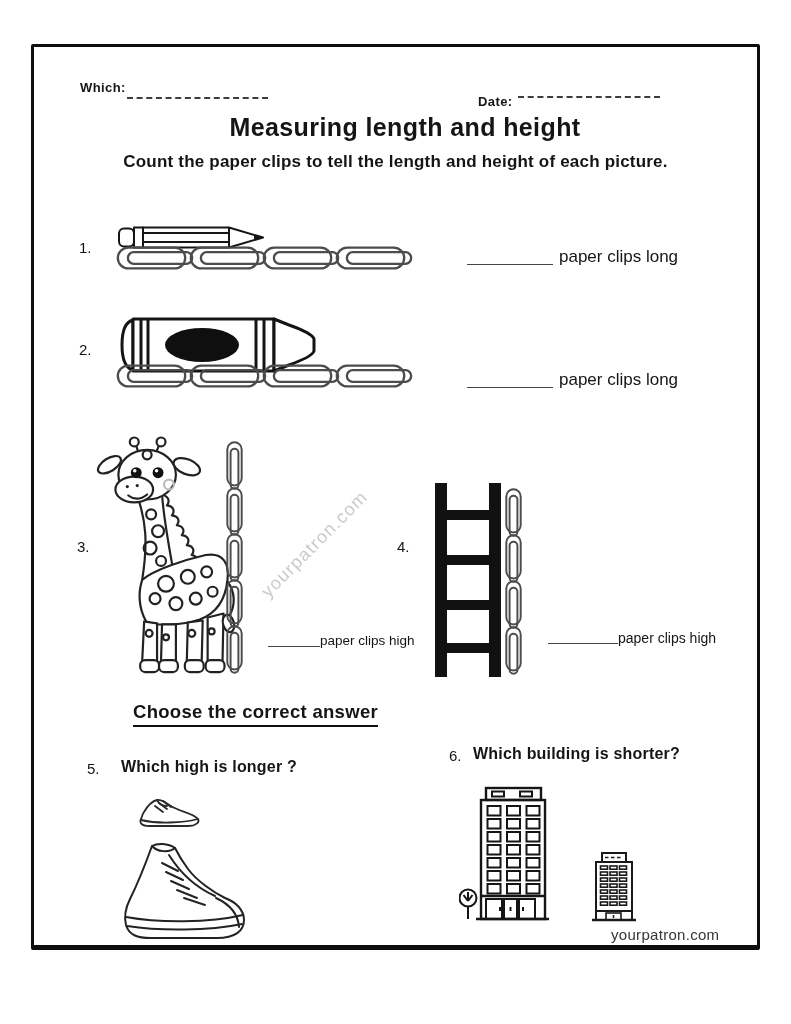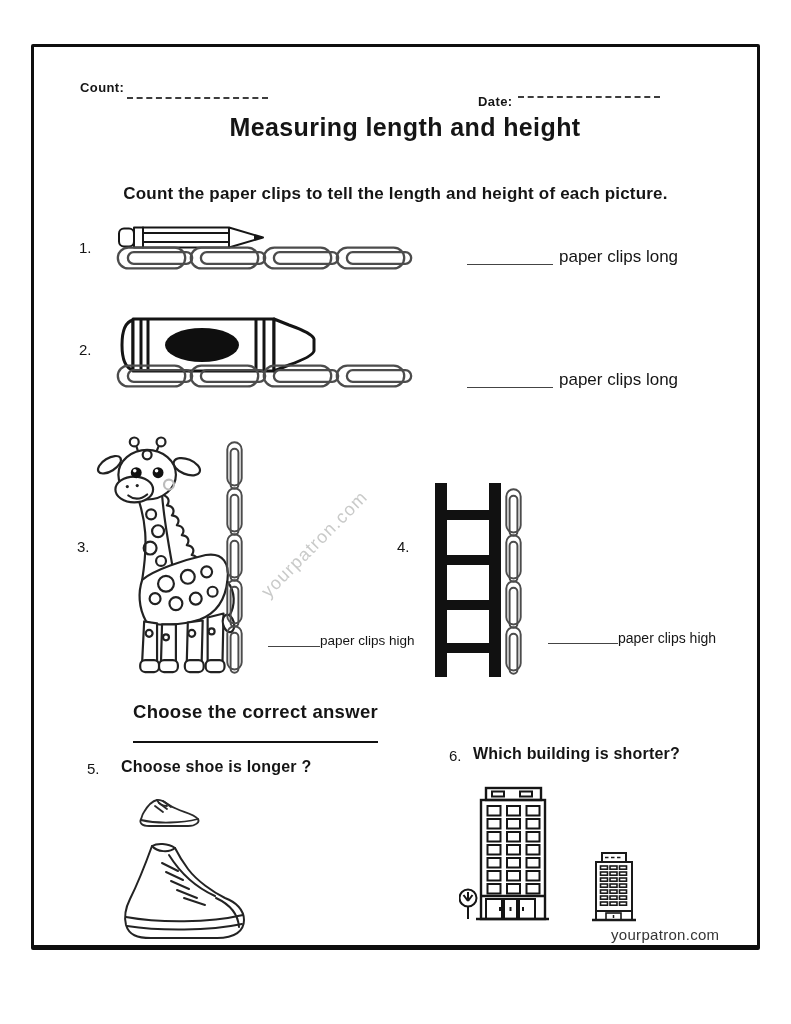--- a/index.html
+++ b/index.html
@@ -19,37 +19,37 @@
   .num{font-size:15px;}
   .cliprow{display:flex;}
   .cliprow svg{margin-right:-5px;}
   .clipcol{display:flex;flex-direction:column;}
   .clipcol svg{margin-bottom:-3px;}
   .answer{display:flex;align-items:center;font-size:17px;white-space:nowrap;}
   .answer .blank{display:inline-block;border-bottom:1.6px solid #444;height:14px;}
   .answer .gap{margin-left:6px;}
   .answer.small{font-size:13.5px;margin-top:48px;}
   .answer.small .blank{height:11px;}
-  .heading{font-size:18.5px;font-weight:bold;letter-spacing:.3px;border-bottom:2.2px solid #111;padding-bottom:18px;}
+  .heading{font-size:18.5px;font-weight:bold;letter-spacing:.3px;border-bottom:2.2px solid #111;padding-bottom:2px;}
   .question{font-size:16px;font-weight:bold;letter-spacing:.2px;}
   .wm-diag{color:#c9cac9;font-size:18px;letter-spacing:1.2px;transform:rotate(-45deg);transform-origin:0 100%;}
   .footer{font-size:15px;color:#353535;letter-spacing:.3px;}
 </style>
 </head>
 <body>
 
 <div class="abs page-border"></div>
 
-<div class="abs fieldlabel" style="left:80px;top:80px;">Count:</div>
+<div class="abs fieldlabel" style="left:80px;top:80px;">Which:</div>
 <div class="abs fill-line" style="left:127px;top:84px;width:141px;"></div>
 <div class="abs fieldlabel" style="left:478px;top:94px;">Date:</div>
 <div class="abs fill-line" style="left:518px;top:83px;width:142px;"></div>
 
 <div class="abs title" style="top:113px;">Measuring length and height</div>
-<div class="abs instruction" style="top:184px;">Count the paper clips to tell the length and height of each picture.</div>
+<div class="abs instruction" style="top:152px;">Count the paper clips to tell the length and height of each picture.</div>
 
 <div class="abs num" style="left:79px;top:239px;">1.</div>
 <svg class="abs" style="left:117px;top:225px;" width="150" height="25" viewBox="0 0 150 25">
   <g fill="#fff" stroke="#161616" stroke-width="2" stroke-linejoin="round">
     <rect x="2" y="3.5" width="15" height="18" rx="5"></rect>
     <rect x="17" y="2.5" width="9" height="20"></rect>
     <path d="M26,2.5 H112 L146,12.5 L112,22.5 H26 Z"></path>
     <line x1="112" y1="2.5" x2="112" y2="22.5"></line>
     <path d="M26,8 H112" fill="none"></path>
     <path d="M26,17 H112" fill="none"></path>
@@ -258,21 +258,21 @@
   </svg>
   </div>
 <div class="abs answer small" style="left:548px;top:582px;font-size:14px;">
   <span class="blank" style="width:70px;"></span>
   <span>paper clips high</span>
 </div>
 
 <div class="abs heading" style="left:133px;top:701px;">Choose the correct answer</div>
 
 <div class="abs num" style="left:87px;top:760px;">5.</div>
-<div class="abs question" style="left:121px;top:758px;">Choose shoe is longer ?</div>
+<div class="abs question" style="left:121px;top:758px;">Which high is longer ?</div>
 <svg class="abs" style="left:136px;top:793px;" width="66" height="36" viewBox="0 0 66 36">
   <g fill="#fff" stroke="#2a2a2a" stroke-width="1.8" stroke-linecap="round" stroke-linejoin="round">
     <path d="M5,26 C3,30 6,33 13,33 L52,33 C60,33 64,29 62,26 C58,21 47,19 41,16 C32,13 28,6 21,7 C16,8 11,14 8,19 C6,22 6,24 5,26 Z"></path>
     <path d="M5,27 C22,31 46,30 62,26" fill="none"></path>
     <path d="M21,7 C23,11 27,13 31,13" fill="none"></path>
     <line x1="19" y1="13" x2="27" y2="19"></line>
     <line x1="23" y1="10" x2="31" y2="16"></line>
     <line x1="27" y1="8" x2="35" y2="14"></line>
   </g>
 </svg>

